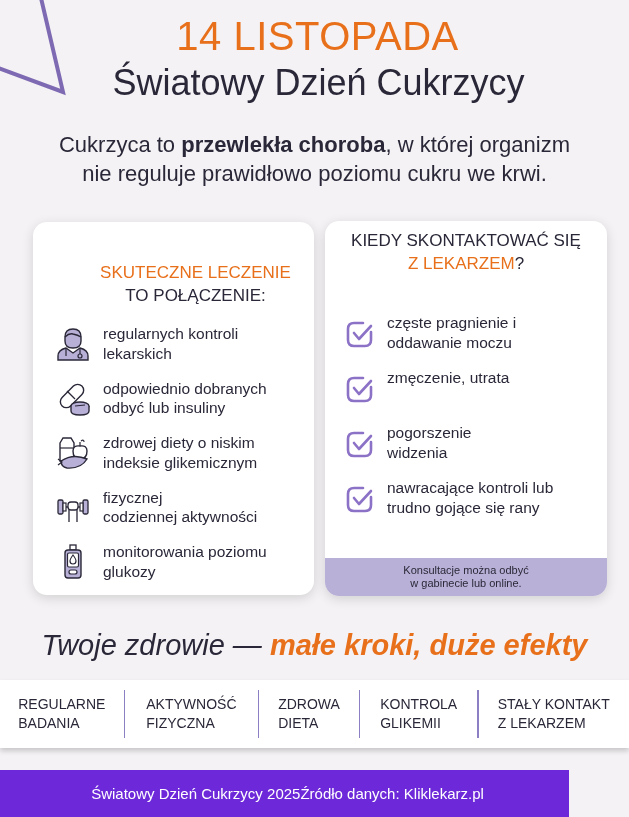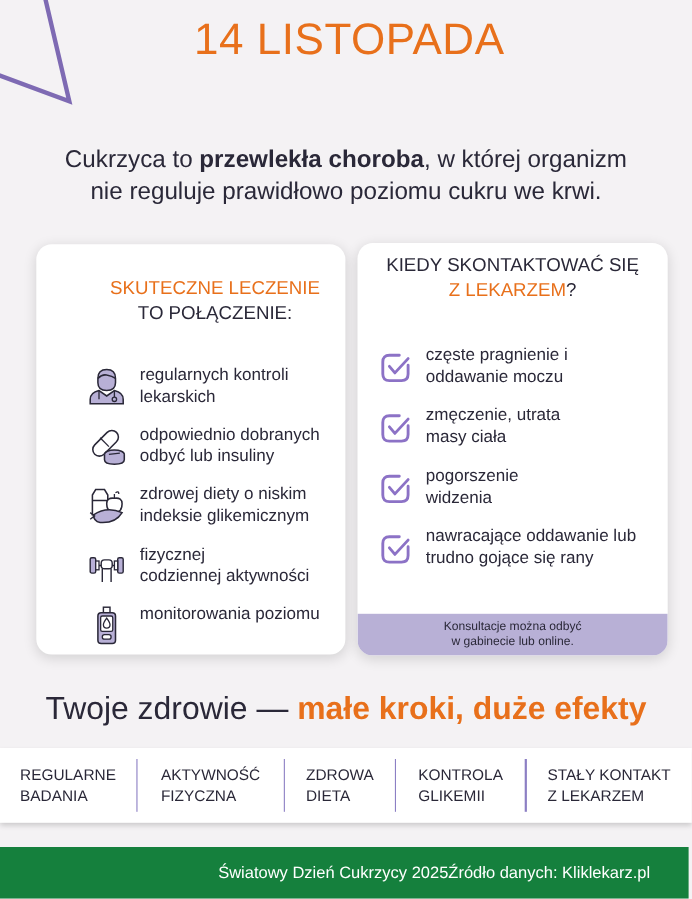--- a/index.html
+++ b/index.html
@@ -26,74 +26,75 @@
   .intro b { font-weight: 700; }
 
   .card {
     position: absolute; background: #fff; border-radius: 14px;
     box-shadow: 0 3px 12px rgba(0,0,0,0.14);
   }
   .card-left { left: 33px; top: 222px; width: 281px; height: 373px; }
   .card-right { left: 325px; top: 221px; width: 282px; height: 375px; overflow: hidden; }
 
   .card-heading { text-align: center; font-size: 17px; line-height: 23px; font-weight: 400; }
-  .card-left .card-heading { margin-top: 28px; padding-left: 44px; }
+  .card-left .card-heading { margin-top: 39px; padding-left: 44px; }
   .card-right .card-heading { margin-top: 8px; }
   .orange { color: #e8701b; }
   .dark { color: #2a2838; }
 
-  .left-list { list-style: none; margin-top: 35px; padding-left: 24px; }
+  .left-list { list-style: none; margin-top: 17px; }
   .left-item { display: flex; align-items: flex-start; height: 54.5px; padding-left: 22px; }
   .left-icon { width: 36px; height: 36px; flex: 0 0 36px; margin-top: 2px; }
   .left-text { margin-left: 12px; font-size: 15.5px; line-height: 19.5px; color: #2a2838; }
 
   .right-list { list-style: none; margin-top: 38px; }
   .right-item { display: flex; align-items: flex-start; height: 55px; padding-left: 20px; }
   .check-icon { width: 30px; height: 30px; flex: 0 0 30px; margin-top: 6px; }
   .right-text { margin-left: 12px; font-size: 15.5px; line-height: 19.5px; color: #2a2838; }
 
   .card-note {
     position: absolute; left: 0; bottom: 0; width: 100%; height: 38px;
     background: #b8b0d6; text-align: center; font-size: 11px; line-height: 13px;
     color: #2a2838; padding-top: 6px;
   }
 
   .tagline {
     position: absolute; top: 627px; left: 0; width: 629px; text-align: center;
-    font-size: 29px; line-height: 36px; color: #2a2838;
+    font-size: 29px; line-height: 36px; color: #2a2838; font-style: italic;
   }
   .tagline .accent { color: #e8701b; font-weight: 700; }
 
   .strip {
     position: absolute; left: 0; top: 680px; width: 629px; height: 68px;
     background: #fff; box-shadow: 0 3px 5px rgba(0,0,0,0.18);
     display: flex; align-items: center;
   }
   .strip-item {
     text-align: left; font-size: 14px; line-height: 19px; color: #2a2838;
     display: flex; align-items: center; justify-content: center; height: 100%;
   }
   .strip-divider { width: 1.5px; height: 48px; background: #8c7fc4; flex: 0 0 1.5px; }
 
   .footer {
-    position: absolute; left: 0; top: 770px; width: 626px; height: 47px;
-    background: #15803d; color: #fff; font-size: 15px;
-    display: flex; align-items: center; justify-content: flex-end;
+    position: absolute; left: 0; top: 770px; width: 569px; height: 47px;
+    background: #6d28d9; color: #fff; font-size: 15px;
+    display: flex; align-items: center; justify-content: center;
     padding: 0 35px 0 41px;
   }
 </style>
 </head>
 <body>
 
 <svg class="deco-triangle" viewBox="0 0 70 100">
   <polyline points="41,-2 63,92 -2,68" fill="none" stroke="#7e6ab3" stroke-width="4" stroke-linejoin="miter"></polyline>
 </svg>
 
 <div class="header">
   <div class="date-title">14 LISTOPADA</div>
+  <div class="main-title">Światowy Dzień Cukrzycy</div>
 </div>
 
 <div class="intro">
   <div><span>Cukrzyca to </span><b>przewlekła choroba</b><span>, w której organizm</span></div>
   <div>nie reguluje prawidłowo poziomu cukru we krwi.</div>
 </div>
 
 <div class="card card-left">
   <div class="card-heading">
     <div class="orange">SKUTECZNE LECZENIE</div>
@@ -158,20 +159,21 @@
     <li class="left-item">
       <svg class="left-icon" viewBox="0 0 36 36">
         <rect x="15" y="1" width="6" height="5" fill="#fff" stroke="#2a2838" stroke-width="1.3"></rect>
         <rect x="10" y="6" width="16" height="28" rx="3" fill="#b8b0d6" stroke="#2a2838" stroke-width="1.4"></rect>
         <rect x="12.5" y="9" width="11" height="14" rx="1.5" fill="#fff" stroke="#2a2838" stroke-width="1.2"></rect>
         <path d="M18 11 q3 4 3 6 q0 3 -3 3 q-3 0 -3 -3 q0 -2 3 -6z" fill="none" stroke="#2a2838" stroke-width="1.2"></path>
         <rect x="14" y="26" width="8" height="4" rx="2" fill="#fff" stroke="#2a2838" stroke-width="1.2"></rect>
       </svg>
       <div class="left-text">
         <div>monitorowania poziomu</div>
+        <div>glukozy</div>
       </div>
     </li>
   </ul>
 </div>
 
 <div class="card card-right">
   <div class="card-heading">
     <div class="dark">KIEDY SKONTAKTOWAĆ SIĘ</div>
     <div><span class="orange">Z LEKARZEM</span><span class="dark">?</span></div>
   </div>
@@ -186,40 +188,39 @@
         <div>oddawanie moczu</div>
       </div>
     </li>
     <li class="right-item">
       <svg class="check-icon" viewBox="0 0 30 30">
         <path d="M26 13 v8 q0 6 -6 6 h-11 q-6 0 -6 -6 v-11 q0 -6 6 -6 h9" fill="none" stroke="#8c72c6" stroke-width="2.6" stroke-linecap="round"></path>
         <path d="M9 14 l5 6 l12 -13" fill="none" stroke="#8c72c6" stroke-width="2.6" stroke-linecap="round" stroke-linejoin="round"></path>
       </svg>
       <div class="right-text">
         <div>zmęczenie, utrata</div>
-        <div>masy ciała</div>
       </div>
     </li>
     <li class="right-item">
       <svg class="check-icon" viewBox="0 0 30 30">
         <path d="M26 13 v8 q0 6 -6 6 h-11 q-6 0 -6 -6 v-11 q0 -6 6 -6 h9" fill="none" stroke="#8c72c6" stroke-width="2.6" stroke-linecap="round"></path>
         <path d="M9 14 l5 6 l12 -13" fill="none" stroke="#8c72c6" stroke-width="2.6" stroke-linecap="round" stroke-linejoin="round"></path>
       </svg>
       <div class="right-text">
         <div>pogorszenie</div>
         <div>widzenia</div>
       </div>
     </li>
     <li class="right-item">
       <svg class="check-icon" viewBox="0 0 30 30">
         <path d="M26 13 v8 q0 6 -6 6 h-11 q-6 0 -6 -6 v-11 q0 -6 6 -6 h9" fill="none" stroke="#8c72c6" stroke-width="2.6" stroke-linecap="round"></path>
         <path d="M9 14 l5 6 l12 -13" fill="none" stroke="#8c72c6" stroke-width="2.6" stroke-linecap="round" stroke-linejoin="round"></path>
       </svg>
       <div class="right-text">
-        <div>nawracające oddawanie lub</div>
+        <div>nawracające kontroli lub</div>
         <div>trudno gojące się rany</div>
       </div>
     </li>
   </ul>
   <div class="card-note">
     <div>Konsultacje można odbyć</div>
     <div>w gabinecie lub online.</div>
   </div>
 </div>
 

